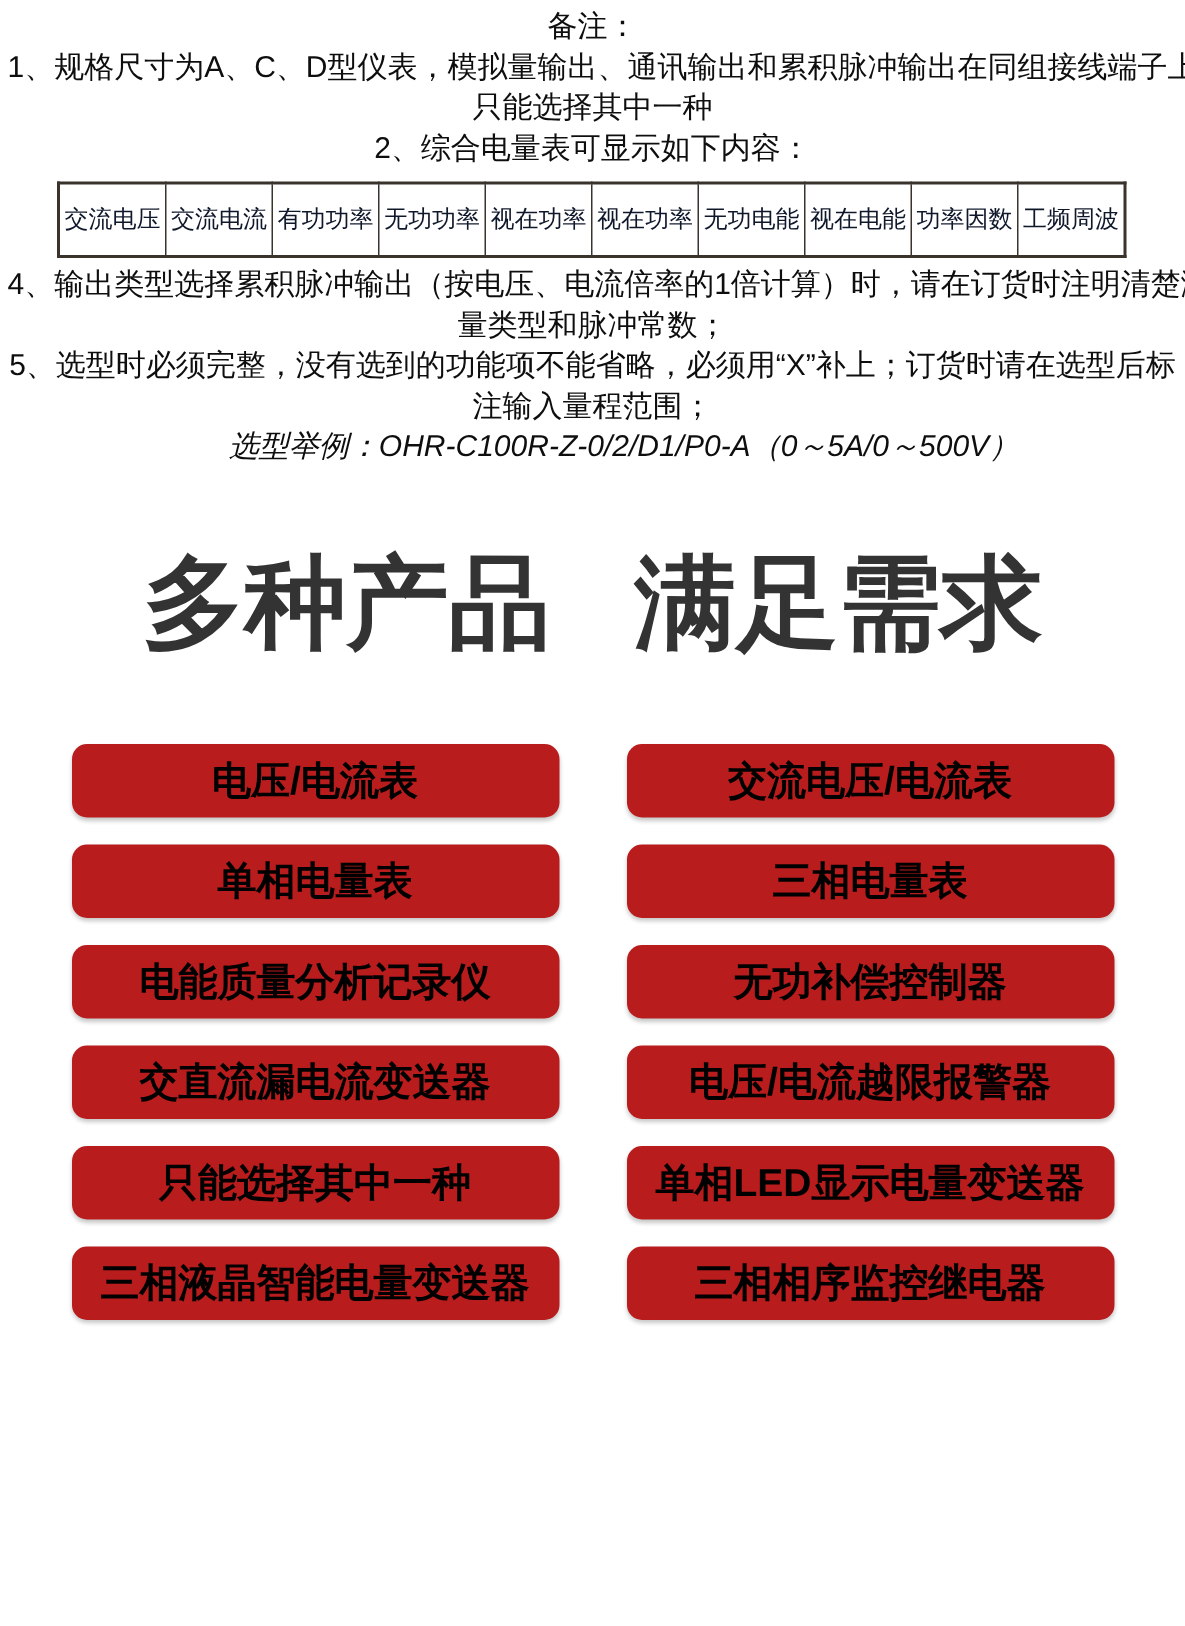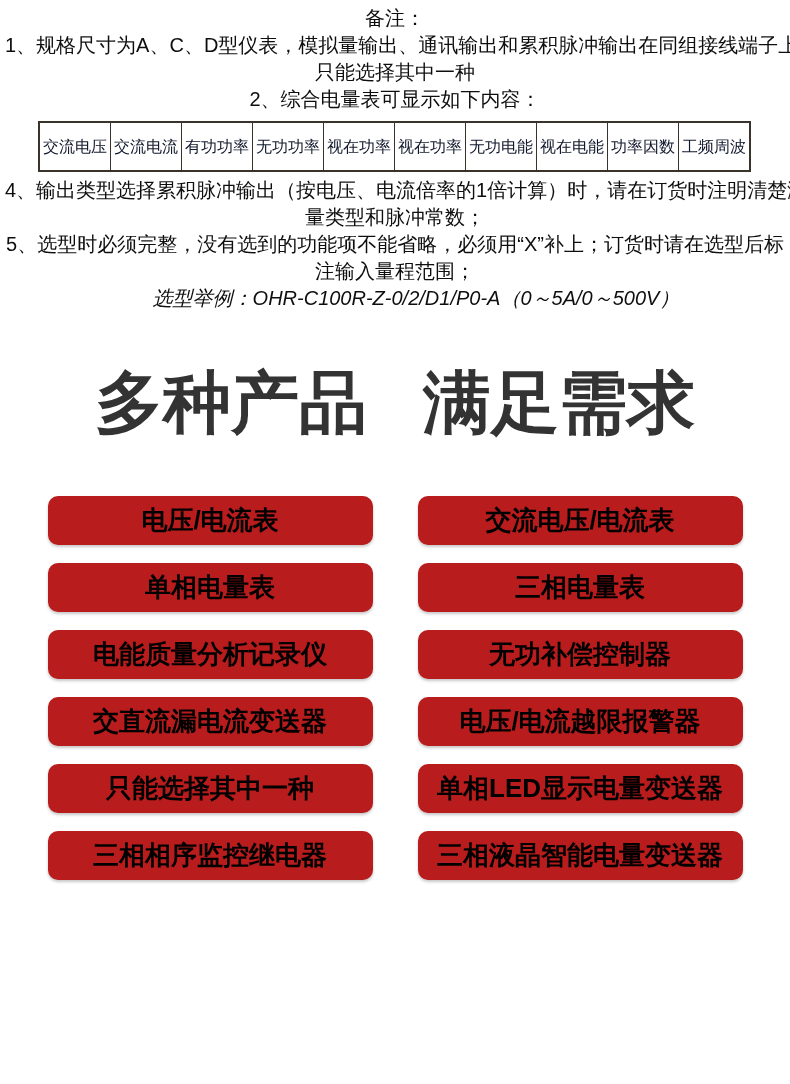--- a/index.html
+++ b/index.html
@@ -115,15 +115,15 @@
   <div class="product-btn">电能质量分析记录仪</div>
   <div class="product-btn">无功补偿控制器</div>
 
   <div class="product-btn">交直流漏电流变送器</div>
 
   <div class="product-btn">电压/电流越限报警器</div>
 
   <div class="product-btn">只能选择其中一种</div>
   <div class="product-btn">单相LED显示电量变送器</div>
 
+  <div class="product-btn">三相液晶智能电量变送器</div>
   <div class="product-btn">三相相序监控继电器</div>
-  <div class="product-btn">三相液晶智能电量变送器</div>
 </div>
 
 </body></html>

